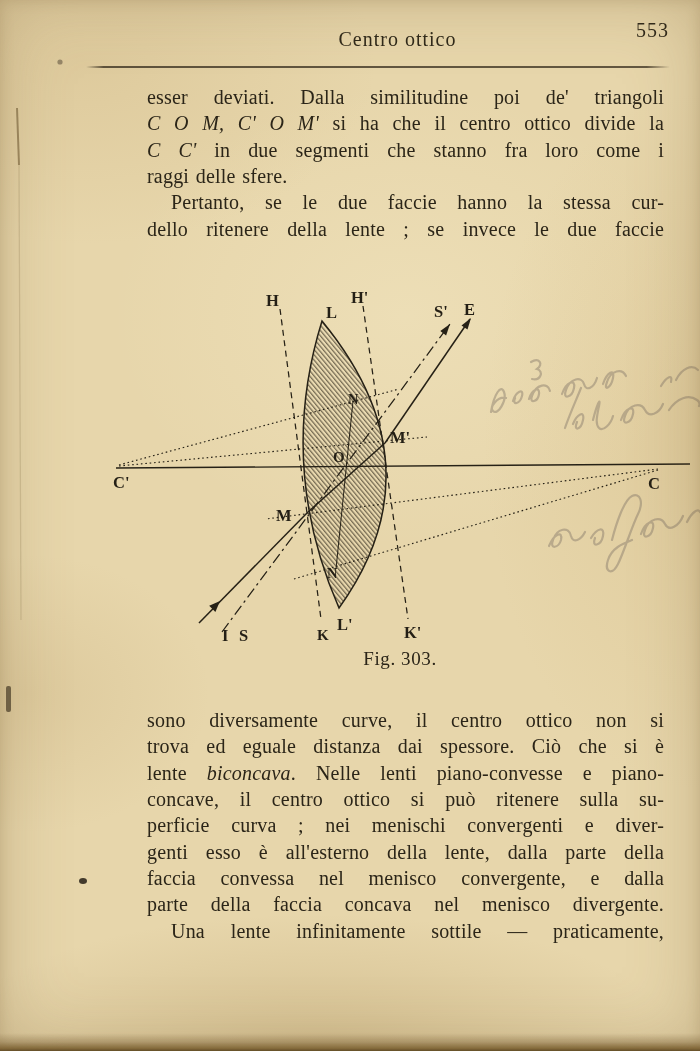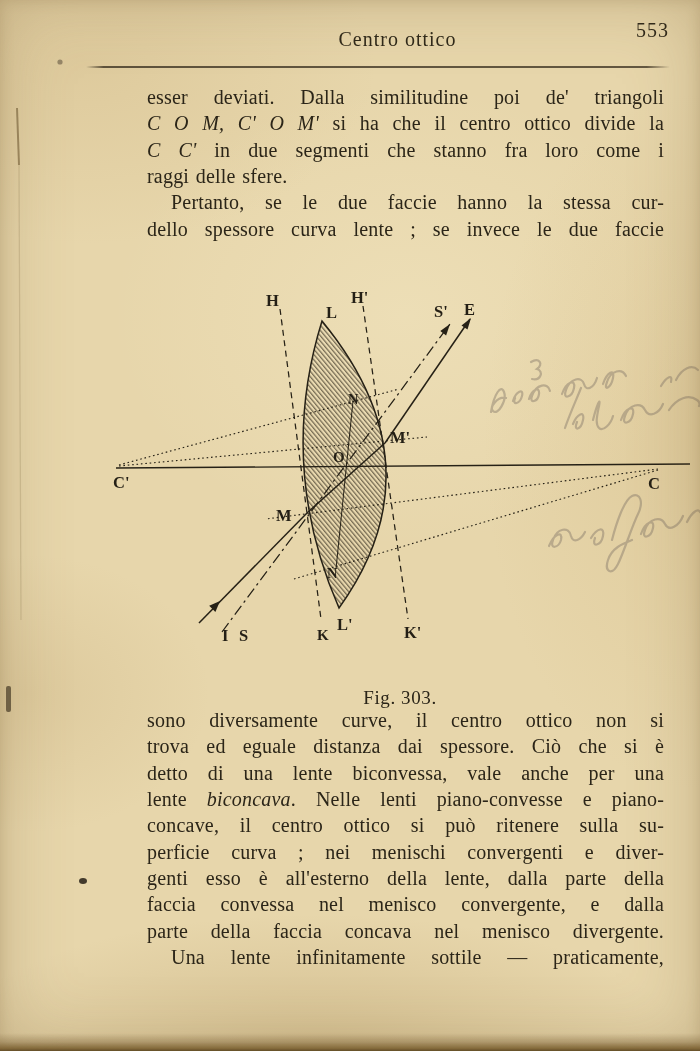--- a/index.html
+++ b/index.html
@@ -35,21 +35,21 @@
     position:absolute;left:99px;width:517px;z-index:2;
     font-size:20px;line-height:26.33px;letter-spacing:.2px;word-spacing:1.5px;margin-left:48px;
   }
   .tb-top{top:84px;}
   .tb-bottom{top:707px;}
   .line{text-align:justify;text-align-last:justify;}
   .line.noj{text-align:left;text-align-last:left;}
   .line.indent{padding-left:24px;}
   .fig-caption{
     position:absolute;top:648px;left:0;right:0;padding-left:100px;
-    text-align:center;font-size:19px;letter-spacing:.6px;z-index:2;margin-top:39px;
+    text-align:center;font-size:19px;letter-spacing:.6px;z-index:2;
   }
   svg.fig{position:absolute;left:0;top:0;z-index:1;}
   .bottom-edge{
     position:absolute;left:0;right:0;bottom:0;height:18px;z-index:8;
     background:linear-gradient(to bottom, rgba(128,103,60,0), rgba(128,103,60,.40) 50%, #8a7040 85%, #5d4a26 100%);
   }
 </style>
 </head>
 <body>
 
@@ -58,21 +58,21 @@
   <div class="hdr-title">Centro ottico</div>
   <div class="hdr-num">553</div>
   <div class="hdr-rule"></div>
 
   <div class="tblock tb-top">
     <div class="line"><span>esser deviati. Dalla similitudine poi de' triangoli</span></div>
     <div class="line"><i>C O M, C' O M'</i><span> si ha che il centro ottico divide la</span></div>
     <div class="line"><i>C C'</i><span> in due segmenti che stanno fra loro come i</span></div>
     <div class="line noj"><span>raggi delle sfere.</span></div>
     <div class="line indent"><span>Pertanto, se le due faccie hanno la stessa cur-</span></div>
-    <div class="line"><span>dello spessore curva lente ; se invece le due faccie</span></div>
+    <div class="line"><span>dello ritenere della lente ; se invece le due faccie</span></div>
   </div>
 
   <svg class="fig" width="700" height="1051" viewBox="0 0 700 1051">
     <defs>
       <pattern id="hatch" width="3.4" height="3.4" patternUnits="userSpaceOnUse" patternTransform="rotate(50)">
         <line x1="0" y1="1" x2="3.4" y2="1" stroke="#463d2c" stroke-width="0.9"></line>
       </pattern>
     </defs>
 
     <path d="M322,321 Q277,466 339,608 Q441,466 322,321 Z" fill="url(#hatch)" stroke="#262116" stroke-width="1.5"></path>
@@ -138,21 +138,20 @@
       <rect x="6" y="686" width="5" height="26" rx="2" fill="#4a3f2c" opacity="0.75"></rect>
       <ellipse cx="83" cy="881" rx="4" ry="3" fill="#241f15" opacity="0.85"></ellipse>
     </g>
   </svg>
 
   <div class="fig-caption">Fig. 303.</div>
 
   <div class="tblock tb-bottom">
     <div class="line"><span>sono diversamente curve, il centro ottico non si</span></div>
     <div class="line"><span>trova ed eguale distanza dai spessore. Ciò che si è</span></div>
-    <div class="line"><span>detto di una lente biconvessa, vale anche per una</span></div>
     <div class="line"><span>lente </span><i>biconcava</i><span>. Nelle lenti piano-convesse e piano-</span></div>
     <div class="line"><span>concave, il centro ottico si può ritenere sulla su-</span></div>
     <div class="line"><span>perficie curva ; nei menischi convergenti e diver-</span></div>
     <div class="line"><span>genti esso è all'esterno della lente, dalla parte della</span></div>
     <div class="line"><span>faccia convessa nel menisco convergente, e dalla</span></div>
     <div class="line"><span>parte della faccia concava nel menisco divergente.</span></div>
     <div class="line indent"><span>Una lente infinitamente sottile — praticamente,</span></div>
   </div>
 
   <div class="bottom-edge"></div>

